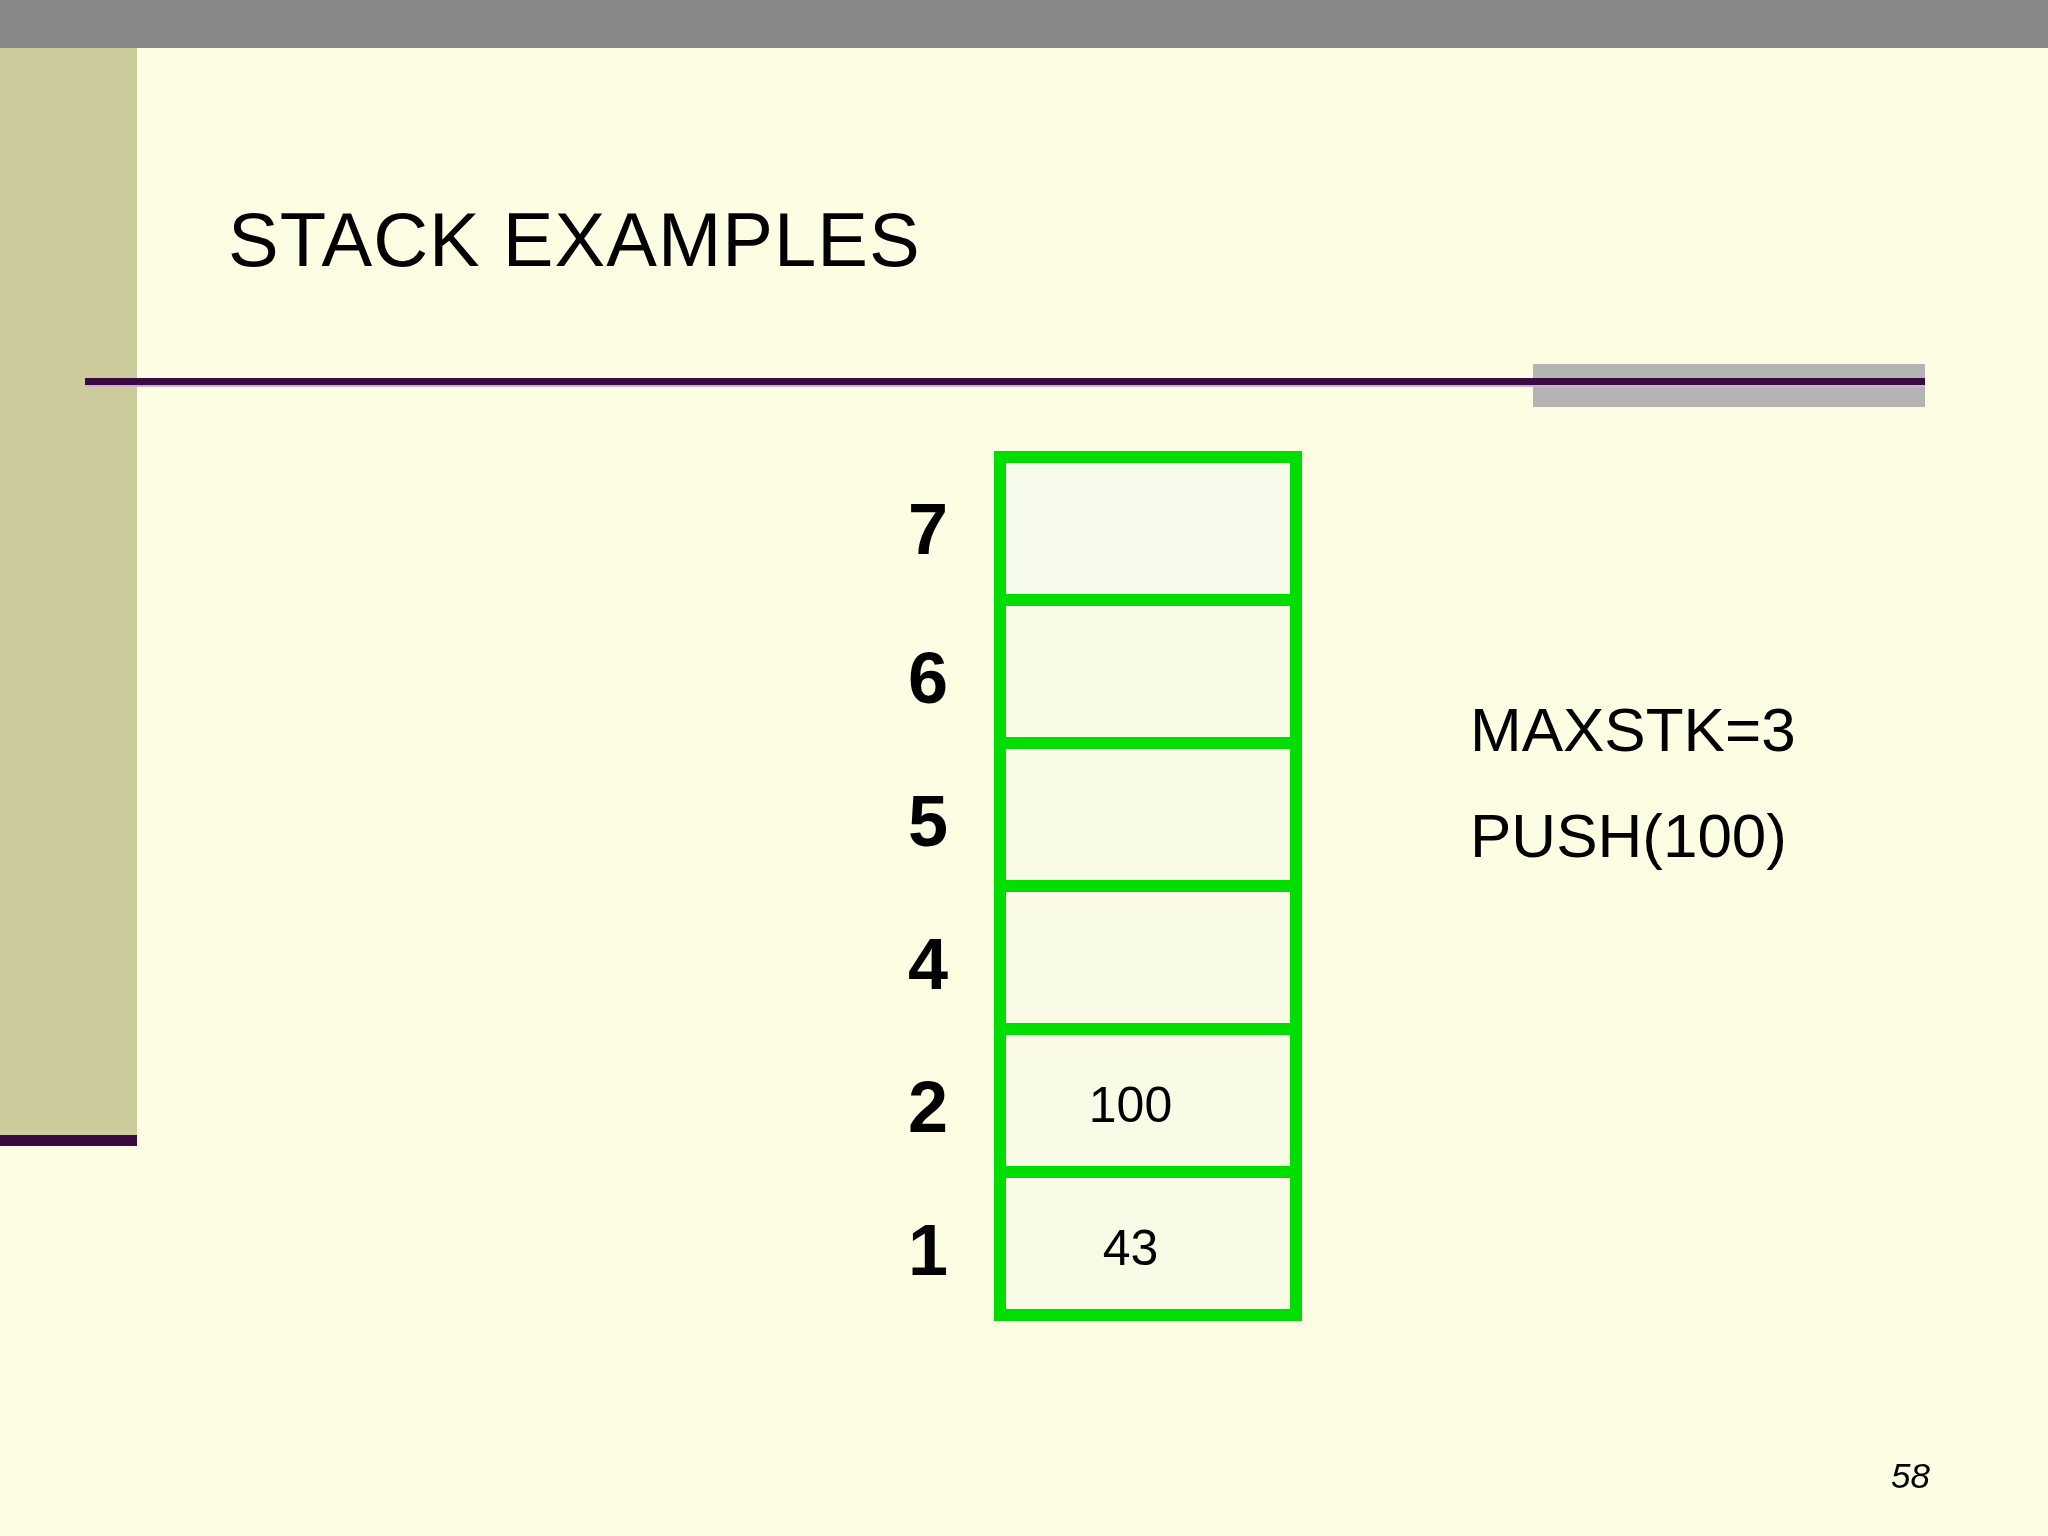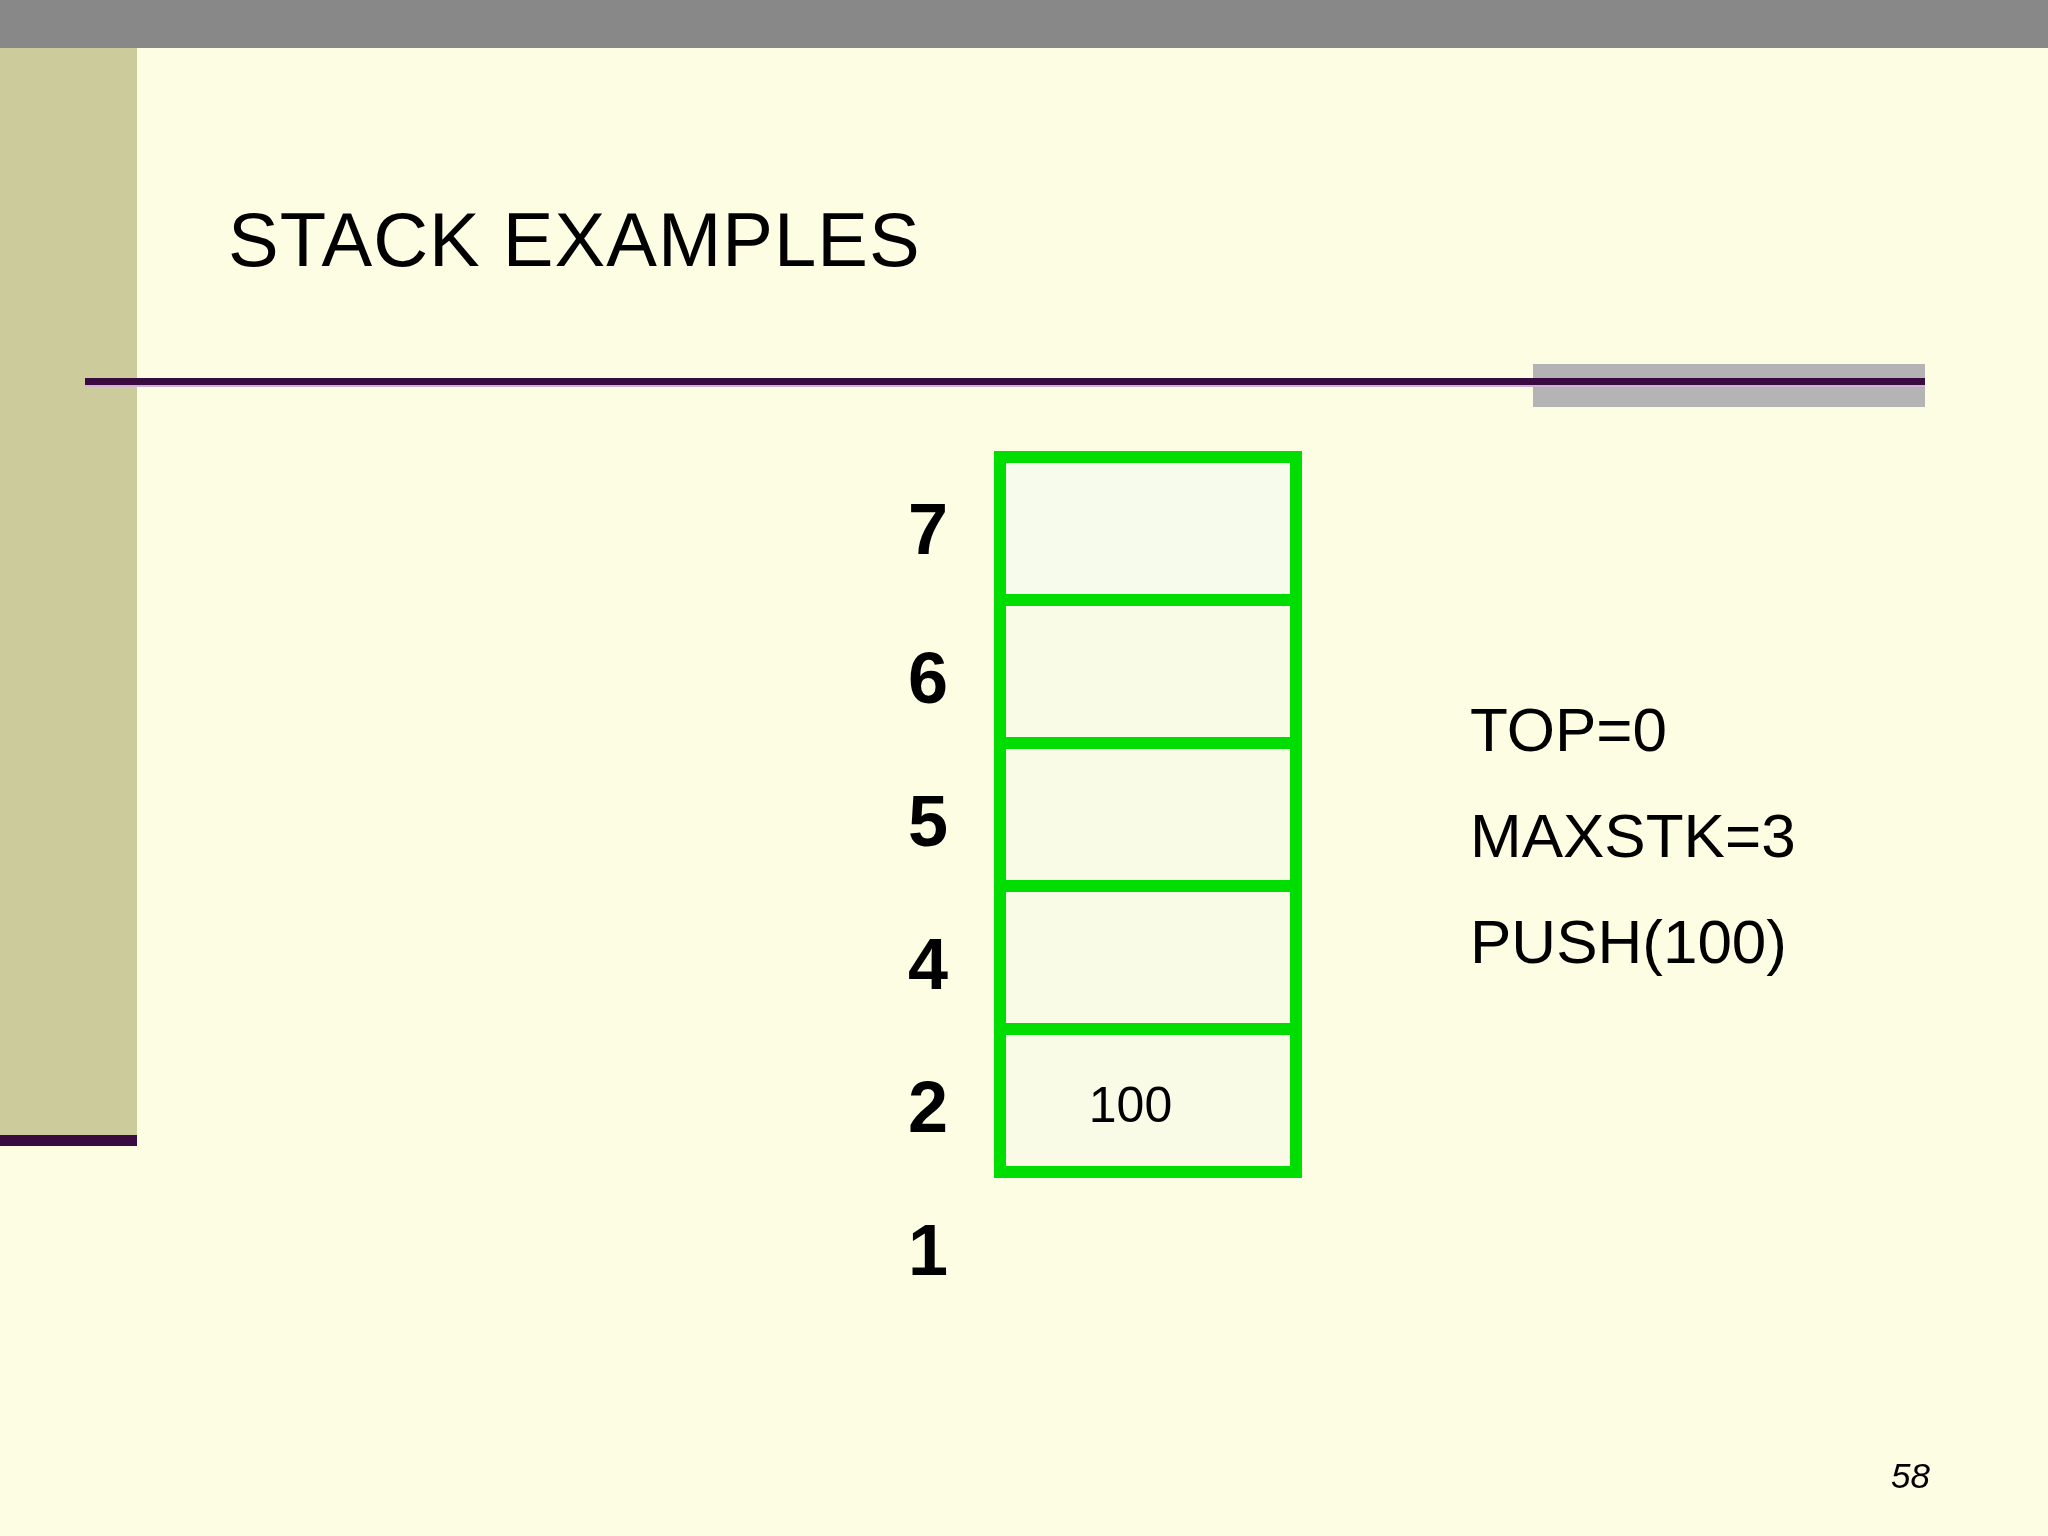--- a/index.html
+++ b/index.html
@@ -143,25 +143,25 @@
     <div class="stack-cell"></div>
   </div>
 
   <div class="stack-row">
     <div class="stack-label">2</div>
     <div class="stack-cell">100</div>
   </div>
 
   <div class="stack-row">
     <div class="stack-label">1</div>
+    <div class="stack-cell">43</div>
   </div>
 </div>
 
   <div class="annotations" id="annotations">
-  <div class="annotation-line">TOP=0</div>
 
   <div class="annotation-line">MAXSTK=3</div>
 
   <div class="annotation-line">PUSH(100)</div>
 </div>
 
   <div class="page-number">58</div>
 
 </div>
 

